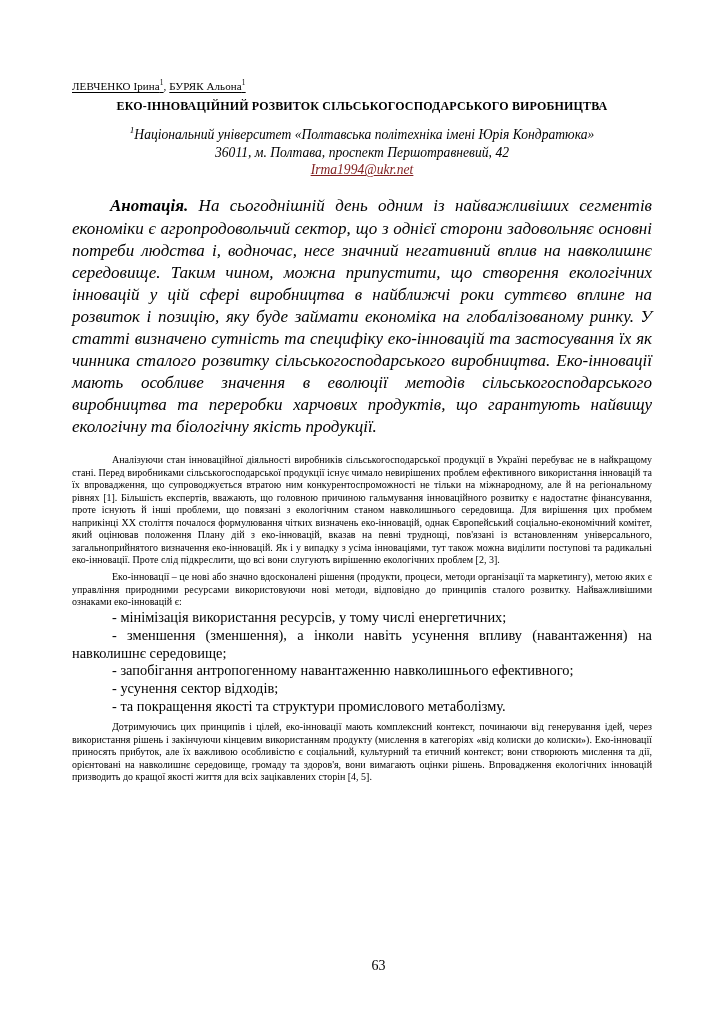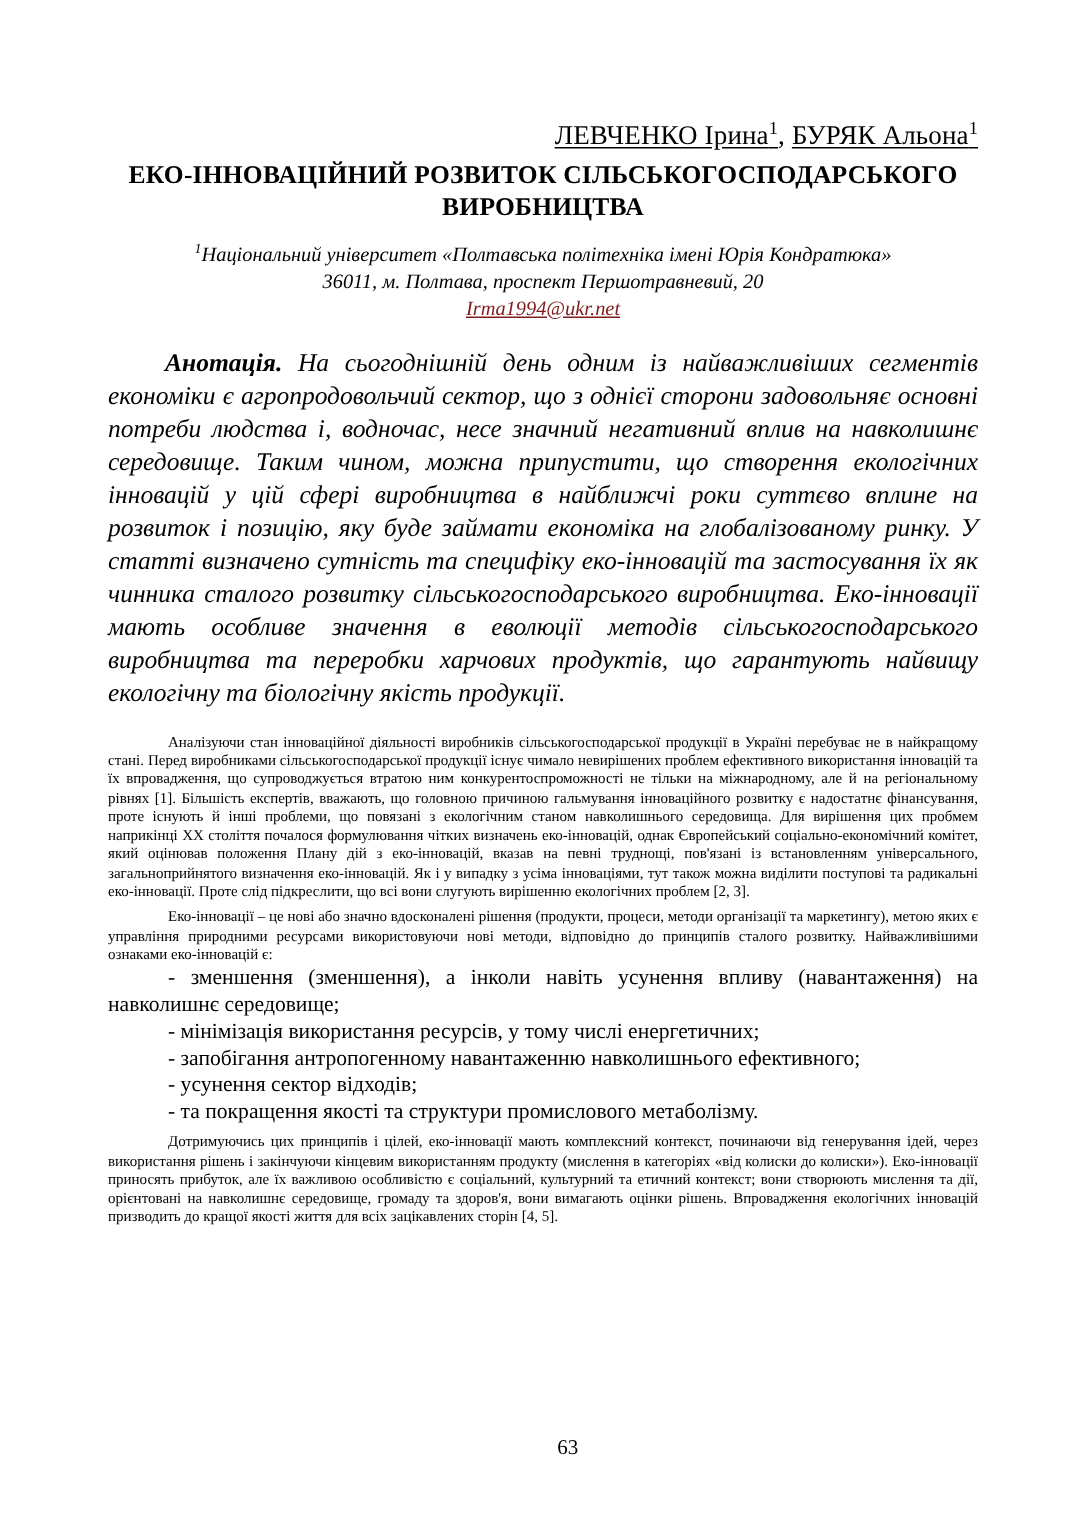--- a/index.html
+++ b/index.html
@@ -23,39 +23,39 @@
   }
   .content {
     position: absolute;
     left: 72px;
     top: 80px;
     width: 580px;
   }
 
   
   .authors {
-    text-align: right;
-    font-size: 18px;
+    text-align: left;
+    font-size: 11px;
     line-height: 1.18;
     margin: 0 0 6px 0;
     letter-spacing: 0.1px;
   }
   .author-name {
     text-decoration: underline;
     text-underline-offset: 2px;
   }
   sup {
     font-size: 0.68em;
     vertical-align: super;
     line-height: 0;
   }
 
   .article-title {
     text-align: center;
-    font-size: 17px;
+    font-size: 12px;
     font-weight: bold;
     line-height: 1.22;
     margin: 3px 0 0 0;
     letter-spacing: 0.15px;
   }
 
   .affiliation {
     text-align: center;
     font-style: italic;
     font-size: 13.6px;
@@ -123,32 +123,32 @@
       <span class="author-name"><span>ЛЕВЧЕНКО Ірина</span><sup>1</sup></span><span>, </span><span class="author-name"><span>БУРЯК Альона</span><sup>1</sup></span>
     </p>
 
     <h1 class="article-title">
       <span>ЕКО-ІННОВАЦІЙНИЙ РОЗВИТОК СІЛЬСЬКОГОСПОДАРСЬКОГО</span>
       <span>ВИРОБНИЦТВА</span>
     </h1>
 
     <div class="affiliation">
       <span class="affil-line"><sup>1</sup><span>Національний університет «Полтавська політехніка імені Юрія Кондратюка»</span></span>
-      <span class="affil-line">36011, м. Полтава, проспект Першотравневий, 20</span>
+      <span class="affil-line">36011, м. Полтава, проспект Першотравневий, 42</span>
       <span class="affil-line"><a class="email-link" href="#">Irma1994@ukr.net</a></span>
     </div>
 
     <p class="abstract"><span class="abstract-label">Анотація.</span> <span>На сьогоднішній день одним із найважливіших сегментів економіки є агропродовольчий сектор, що з однієї сторони задовольняє основні потреби людства і, водночас, несе значний негативний вплив на навколишнє середовище. Таким чином, можна припустити, що створення екологічних інновацій у цій сфері виробництва в найближчі роки суттєво вплине на розвиток і позицію, яку буде займати економіка на глобалізованому ринку. У статті визначено сутність та специфіку еко-інновацій та застосування їх як чинника сталого розвитку сільськогосподарського виробництва. Еко-інновації мають особливе значення в еволюції методів сільськогосподарського виробництва та переробки харчових продуктів, що гарантують найвищу екологічну та біологічну якість продукції.</span></p>
 
     <p class="body-text">Аналізуючи стан інноваційної діяльності виробників сільськогосподарської продукції в Україні перебуває не в найкращому стані. Перед виробниками сільськогосподарської продукції існує чимало невирішених проблем ефективного використання інновацій та їх впровадження, що супроводжується втратою ним конкурентоспроможності не тільки на міжнародному, але й на регіональному рівнях [1]. Більшість експертів, вважають, що головною причиною гальмування інноваційного розвитку є надостатнє фінансування, проте існують й інші проблеми, що повязані з екологічним станом навколишнього середовища. Для вирішення цих пробмем наприкінці XX століття почалося формулювання чітких визначень еко-інновацій, однак Європейський соціально-економічний комітет, який оцінював положення Плану дій з еко-інновацій, вказав на певні труднощі, пов'язані із встановленням універсального, загальноприйнятого визначення еко-інновацій. Як і у випадку з усіма інноваціями, тут також можна виділити поступові та радикальні еко-інновації. Проте слід підкреслити, що всі вони слугують вирішенню екологічних проблем [2, 3].</p>
 
     <p class="body-text tight">Еко-інновації – це нові або значно вдосконалені рішення (продукти, процеси, методи організації та маркетингу), метою яких є управління природними ресурсами використовуючи нові методи, відповідно до принципів сталого розвитку. Найважливішими ознаками еко-інновацій є:</p>
 
+    <p class="bullet-line">- мінімізація використання ресурсів, у тому числі енергетичних;</p>
     <p class="bullet-line">- зменшення (зменшення), а інколи навіть усунення впливу (навантаження) на навколишнє середовище;</p>
-    <p class="bullet-line">- мінімізація використання ресурсів, у тому числі енергетичних;</p>
     <p class="bullet-line">- запобігання антропогенному навантаженню навколишнього ефективного;</p>
     <p class="bullet-line">- усунення сектор відходів;</p>
     <p class="bullet-line">- та покращення якості та структури промислового метаболізму.</p>
 
     <p class="body-text tight">Дотримуючись цих принципів і цілей, еко-інновації мають комплексний контекст, починаючи від генерування ідей, через використання рішень і закінчуючи кінцевим використанням продукту (мислення в категоріях «від колиски до колиски»). Еко-інновації приносять прибуток, але їх важливою особливістю є соціальний, культурний та етичний контекст; вони створюють мислення та дії, орієнтовані на навколишнє середовище, громаду та здоров'я, вони вимагають оцінки рішень. Впровадження екологічних інновацій призводить до кращої якості життя для всіх зацікавлених сторін [4, 5].</p>
 
   </div>
 
   <div class="page-number">63</div>
 

